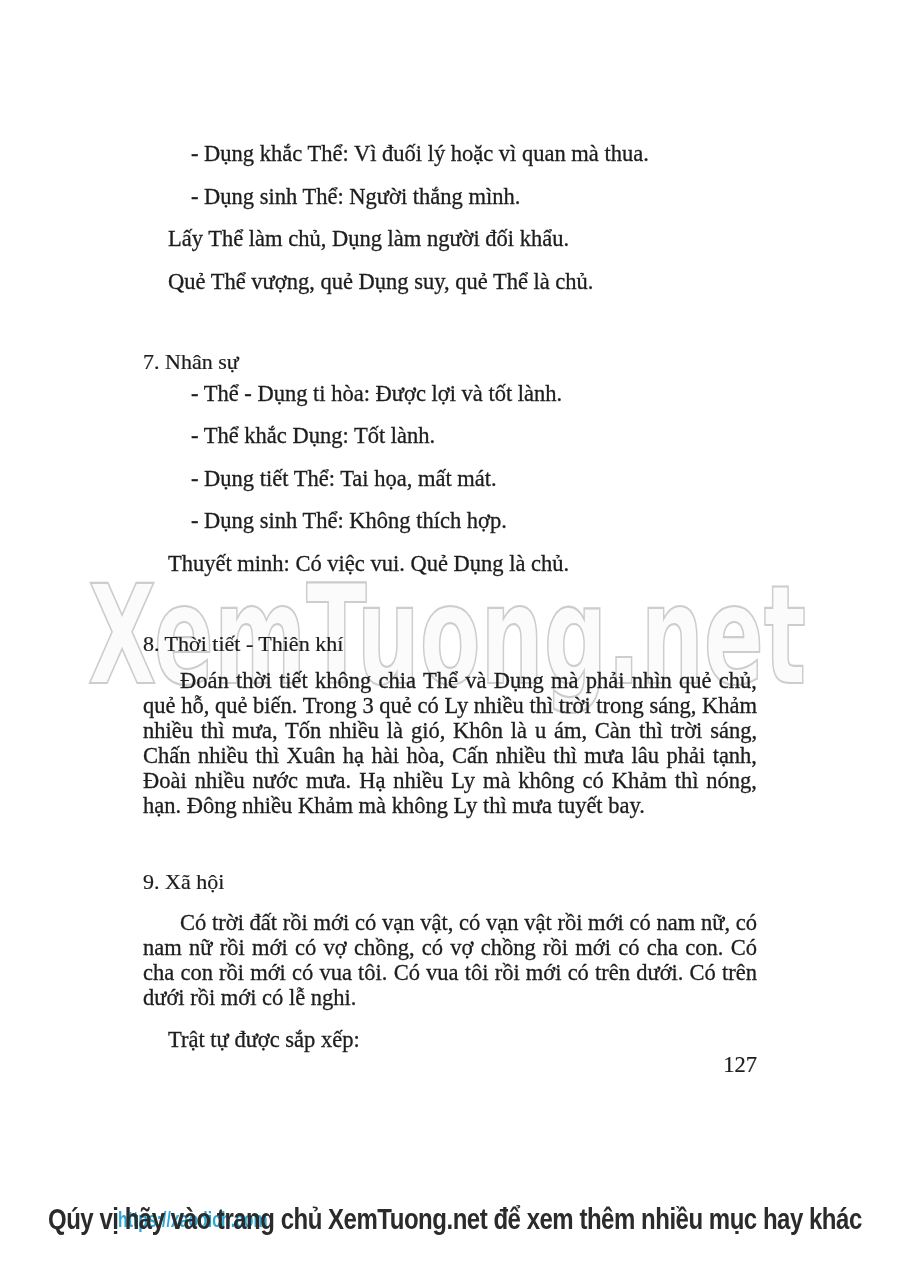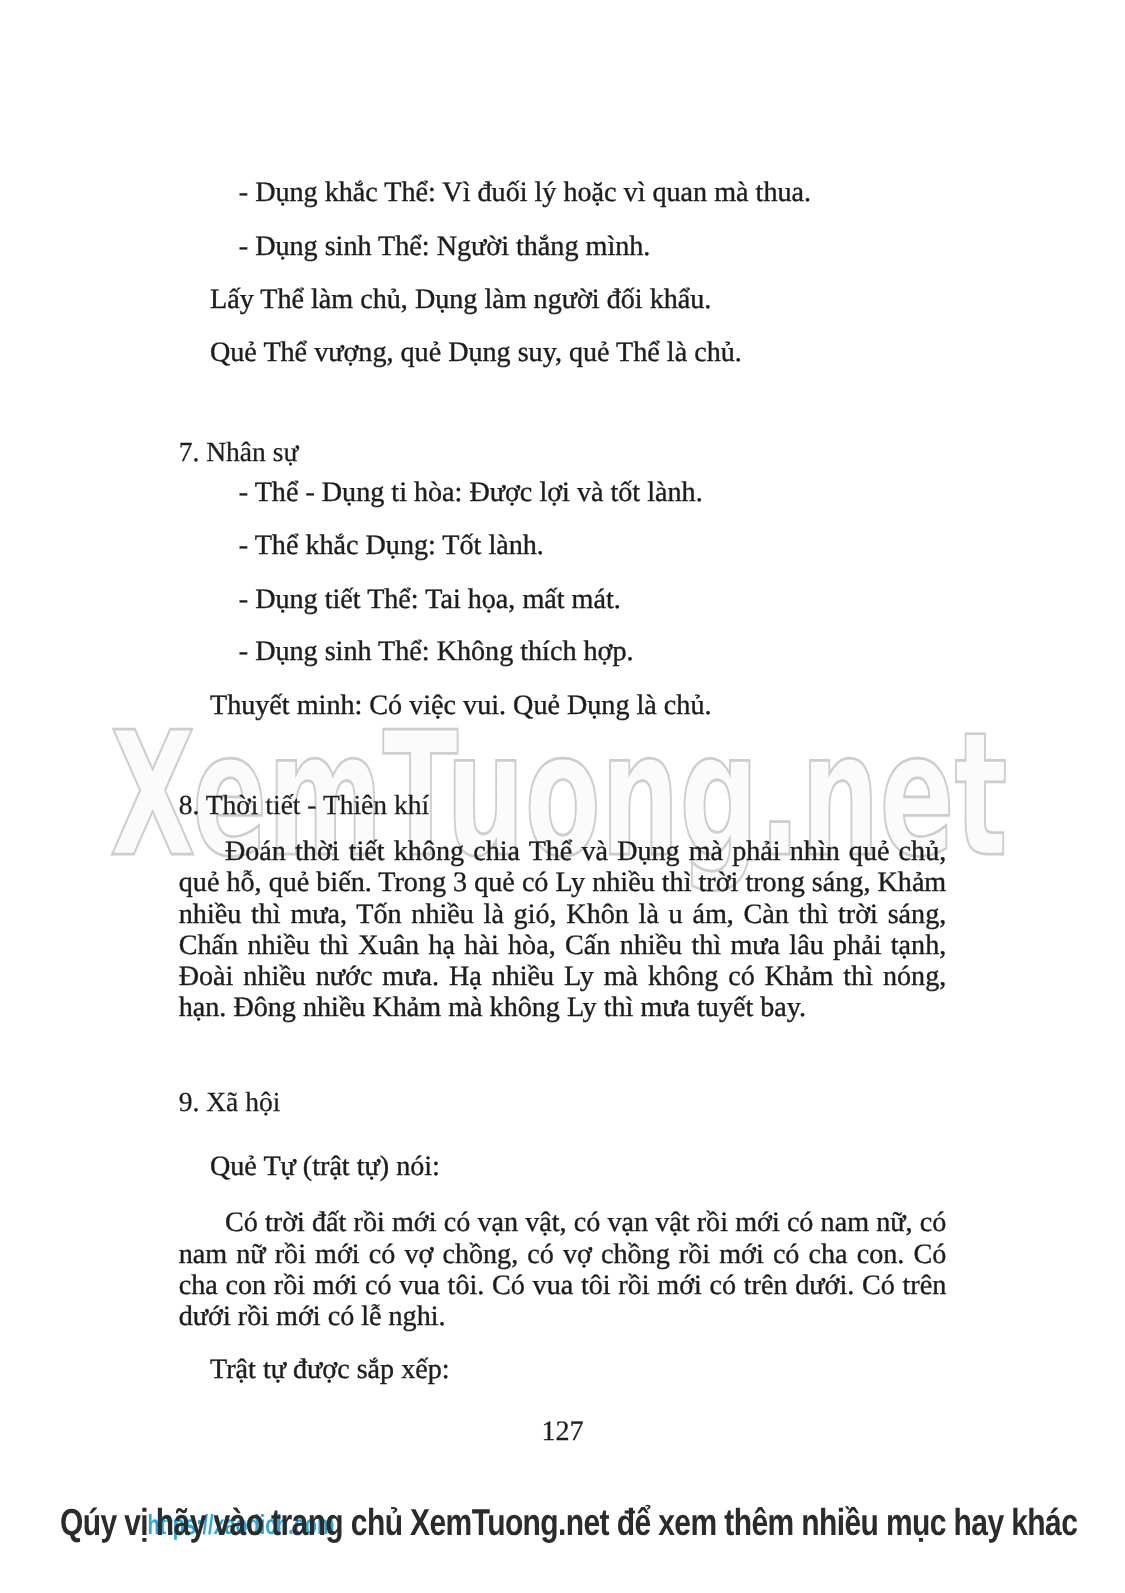--- a/index.html
+++ b/index.html
@@ -26,28 +26,28 @@
   .content{padding-top:141px;}
   .line{line-height:25px;margin:0 0 17.5px 0;}
   .dash{margin-left:48px;}
   .stmt{margin-left:25px;}
   h2{
     font-size:22px;font-weight:normal;line-height:36px;margin:0;
     -webkit-text-stroke:0.2px;
   }
   .h7{margin-top:50px;margin-bottom:1px;}
   .h8{margin-top:50px;margin-bottom:6px;}
-  .h9{margin-top:46px;margin-bottom:20px;}
+  .h9{margin-top:46px;margin-bottom:10px;}
   .para{
     line-height:25px;text-indent:37px;text-align:justify;margin:0;
   }
   .lead{line-height:25px;margin:0 0 20px 0;margin-left:25px;}
   .closing{line-height:25px;margin:17px 0 0 0;margin-left:25px;}
   .page-number{
-    margin-top:25px;text-align:center;line-height:25px;-webkit-text-stroke:0.2px;
+    margin-top:0;text-align:right;line-height:25px;-webkit-text-stroke:0.2px;
   }
   .footer{
     position:absolute;left:48px;top:1202px;width:860px;height:42px;z-index:2;text-align:center;
   }
   .footer-link{
     position:absolute;left:70px;top:5px;z-index:0;
     font-family:"Liberation Sans","DejaVu Sans",sans-serif;font-weight:bold;
     font-size:22px;color:var(--link-blue);white-space:nowrap;
     transform:scaleX(0.72);transform-origin:left center;letter-spacing:0px;
   }
@@ -79,21 +79,20 @@
     <div class="line dash">- Thể - Dụng ti hòa: Được lợi và tốt lành.</div>
     <div class="line dash">- Thể khắc Dụng: Tốt lành.</div>
     <div class="line dash">- Dụng tiết Thể: Tai họa, mất mát.</div>
     <div class="line dash">- Dụng sinh Thể: Không thích hợp.</div>
     <div class="line stmt">Thuyết minh: Có việc vui. Quẻ Dụng là chủ.</div>
 
     <h2 class="h8">8. Thời tiết - Thiên khí</h2>
     <p class="para">Đoán thời tiết không chia Thể và Dụng mà phải nhìn quẻ chủ, quẻ hỗ, quẻ biến. Trong 3 quẻ có Ly nhiều thì trời trong sáng, Khảm nhiều thì mưa, Tốn nhiều là gió, Khôn là u ám, Càn thì trời sáng, Chấn nhiều thì Xuân hạ hài hòa, Cấn nhiều thì mưa lâu phải tạnh, Đoài nhiều nước mưa. Hạ nhiều Ly mà không có Khảm thì nóng, hạn. Đông nhiều Khảm mà không Ly thì mưa tuyết bay.</p>
 
     <h2 class="h9">9. Xã hội</h2>
-    <div class="lead">Quẻ Tự (trật tự) nói:</div>
     <p class="para">Có trời đất rồi mới có vạn vật, có vạn vật rồi mới có nam nữ, có nam nữ rồi mới có vợ chồng, có vợ chồng rồi mới có cha con. Có cha con rồi mới có vua tôi. Có vua tôi rồi mới có trên dưới. Có trên dưới rồi mới có lễ nghi.</p>
     <div class="closing">Trật tự được sắp xếp:</div>
 
     <div class="page-number">127</div>
   </div>
 
   <div class="footer">
     <span class="footer-link">https://xaodich.com</span>
     <div class="footer-text">Qúy vị hãy vào trang chủ XemTuong.net để xem thêm nhiều mục hay khác</div>
   </div>

